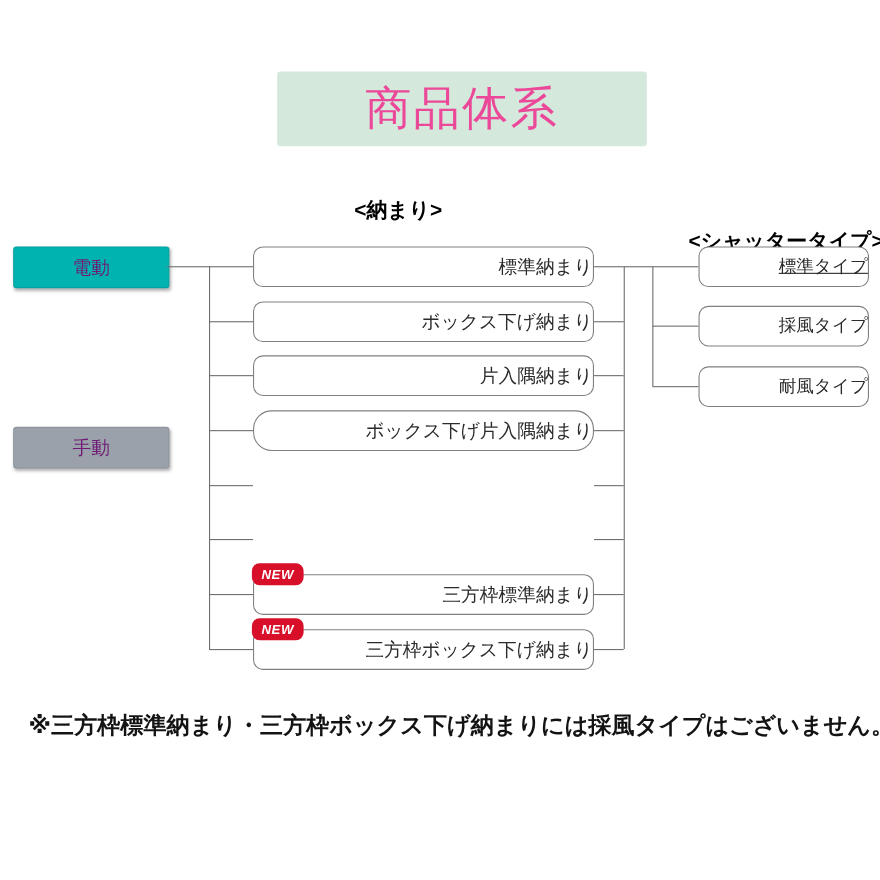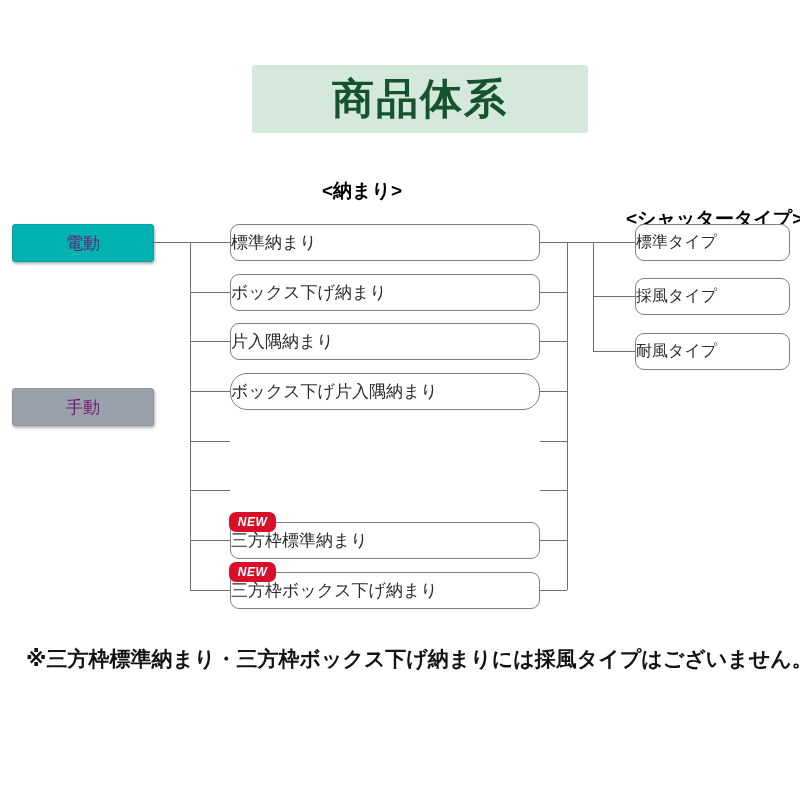--- a/index.html
+++ b/index.html
@@ -33,23 +33,23 @@
   .title-text {
     position: absolute;
     left: 252px;
     top: 65px;
     width: 336px;
     height: 68px;
     display: flex;
     align-items: center;
     justify-content: center;
     font-size: 42px;
-    font-weight: bold;
+    font-weight: normal;
     letter-spacing: 2px;
-    color: #14532d;
+    color: #ec4899;
   }
 
   
   .col-header {
     position: absolute;
     font-size: 19px;
     font-weight: bold;
     color: #000000;
     white-space: nowrap;
   }
@@ -90,21 +90,21 @@
   .line.v { width: 1px; }
 
   
   .node {
     position: absolute;
     background: #ffffff;
     border: 1px solid #808080;
     border-radius: 9px;
     display: flex;
     align-items: center;
-    justify-content: flex-start;
+    justify-content: flex-end;
     box-sizing: border-box;
     font-size: 17px;
     color: #2b2b2b;
     white-space: nowrap;
   }
   .node.osamari {
     left: 230px;
     width: 310px;
     height: 37px;
   }
@@ -209,21 +209,21 @@
   <div class="node osamari" style="top:522px;">
     <span>三方枠標準納まり</span>
   </div>
   <div class="node osamari" style="top:572px;">
     <span>三方枠ボックス下げ納まり</span>
   </div>
 
   <div class="new-badge" style="left:229px; top:512px;">NEW</div>
   <div class="new-badge" style="left:229px; top:562px;">NEW</div>
 
-  <div class="node shutter" style="top:224px;">
+  <div class="node shutter" style="top:224px;text-decoration:underline;">
     <span>標準タイプ</span>
   </div>
   <div class="node shutter" style="top:278px;">
     <span>採風タイプ</span>
   </div>
   <div class="node shutter" style="top:333px;">
     <span>耐風タイプ</span>
   </div>
 
   <div class="footnote">※三方枠標準納まり・三方枠ボックス下げ納まりには採風タイプはございません。</div>

